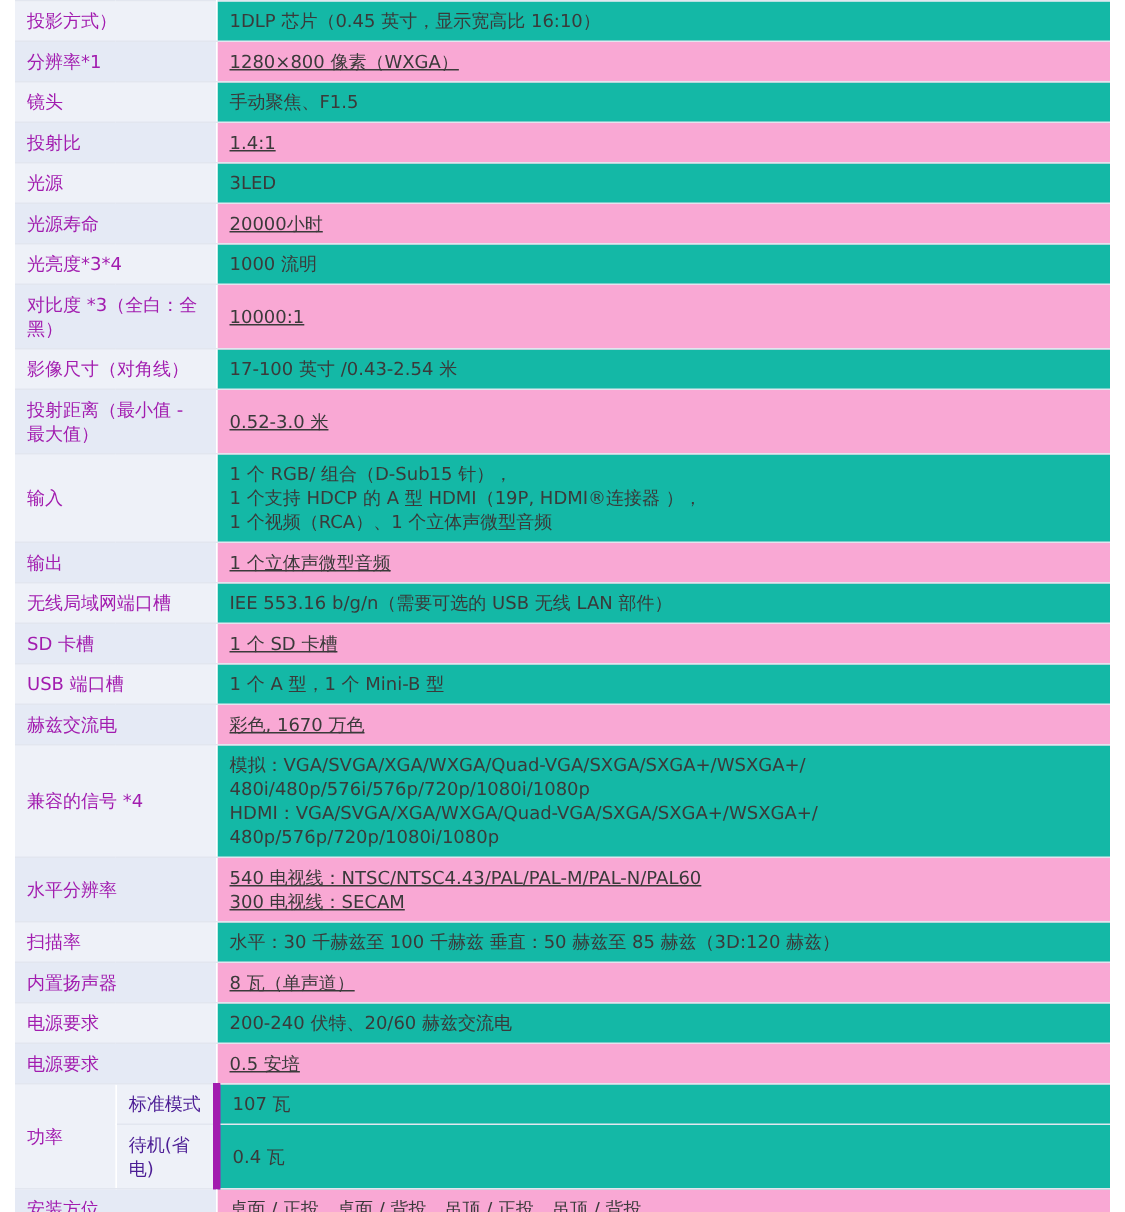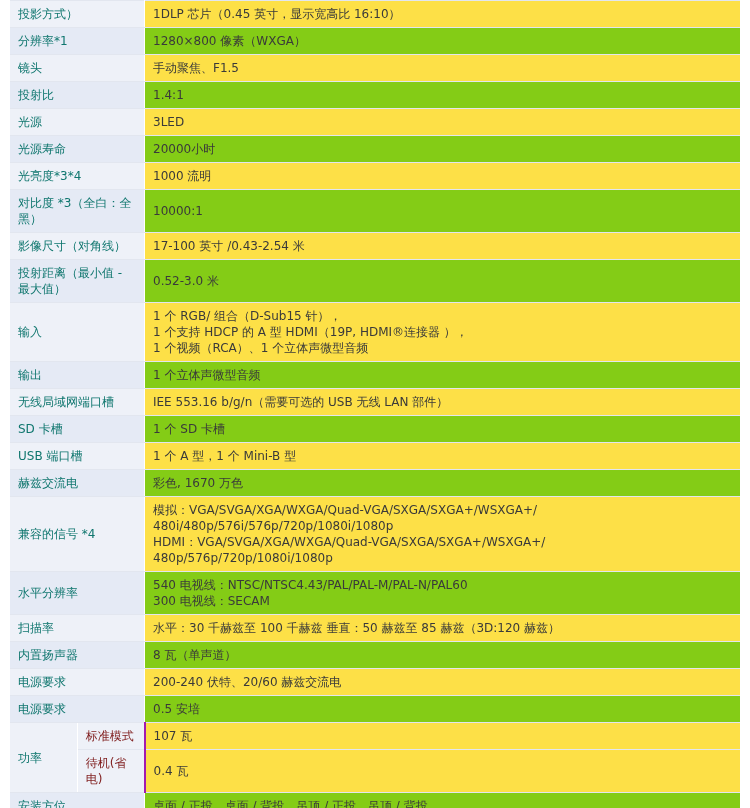--- a/index.html
+++ b/index.html
@@ -24,38 +24,39 @@
   .spec-table td {
     border-bottom: 1px solid #e2e6ef;
     padding: 5px 8px 5px 8px;
     vertical-align: middle;
     line-height: 16px;
     color: #3a3a3a;
   }
   td.label {
     background: #eef1f8;
     width: 118px;
-    color: #0f766e;
+    color: #a21caf;
     border-right: 1px solid #ffffff;
   }
   td.sublabel {
     background: #eef1f8;
     width: 108px;
-    color: #7f1d1d;
-    border-right: 2px solid #a21caf;
+    color: #4c1d95;
+    border-right: 5px solid #a21caf;
   }
   td.value {
-    background: #fde047;
+    background: #14b8a6;
     color: #3a3a3a;
   }
   tr.alt td.label, tr.alt td.sublabel {
     background: #e5eaf5;
   }
   tr.alt td.value {
-    background: #84cc16;
+    background: #f9a8d4;
+    text-decoration: underline;
   }
   .value .ln {
     display: block;
   }
   .spec-table tr:first-child td {
     border-top: 1px solid #e2e6ef;
   }
 </style>
 </head>
 <body>

